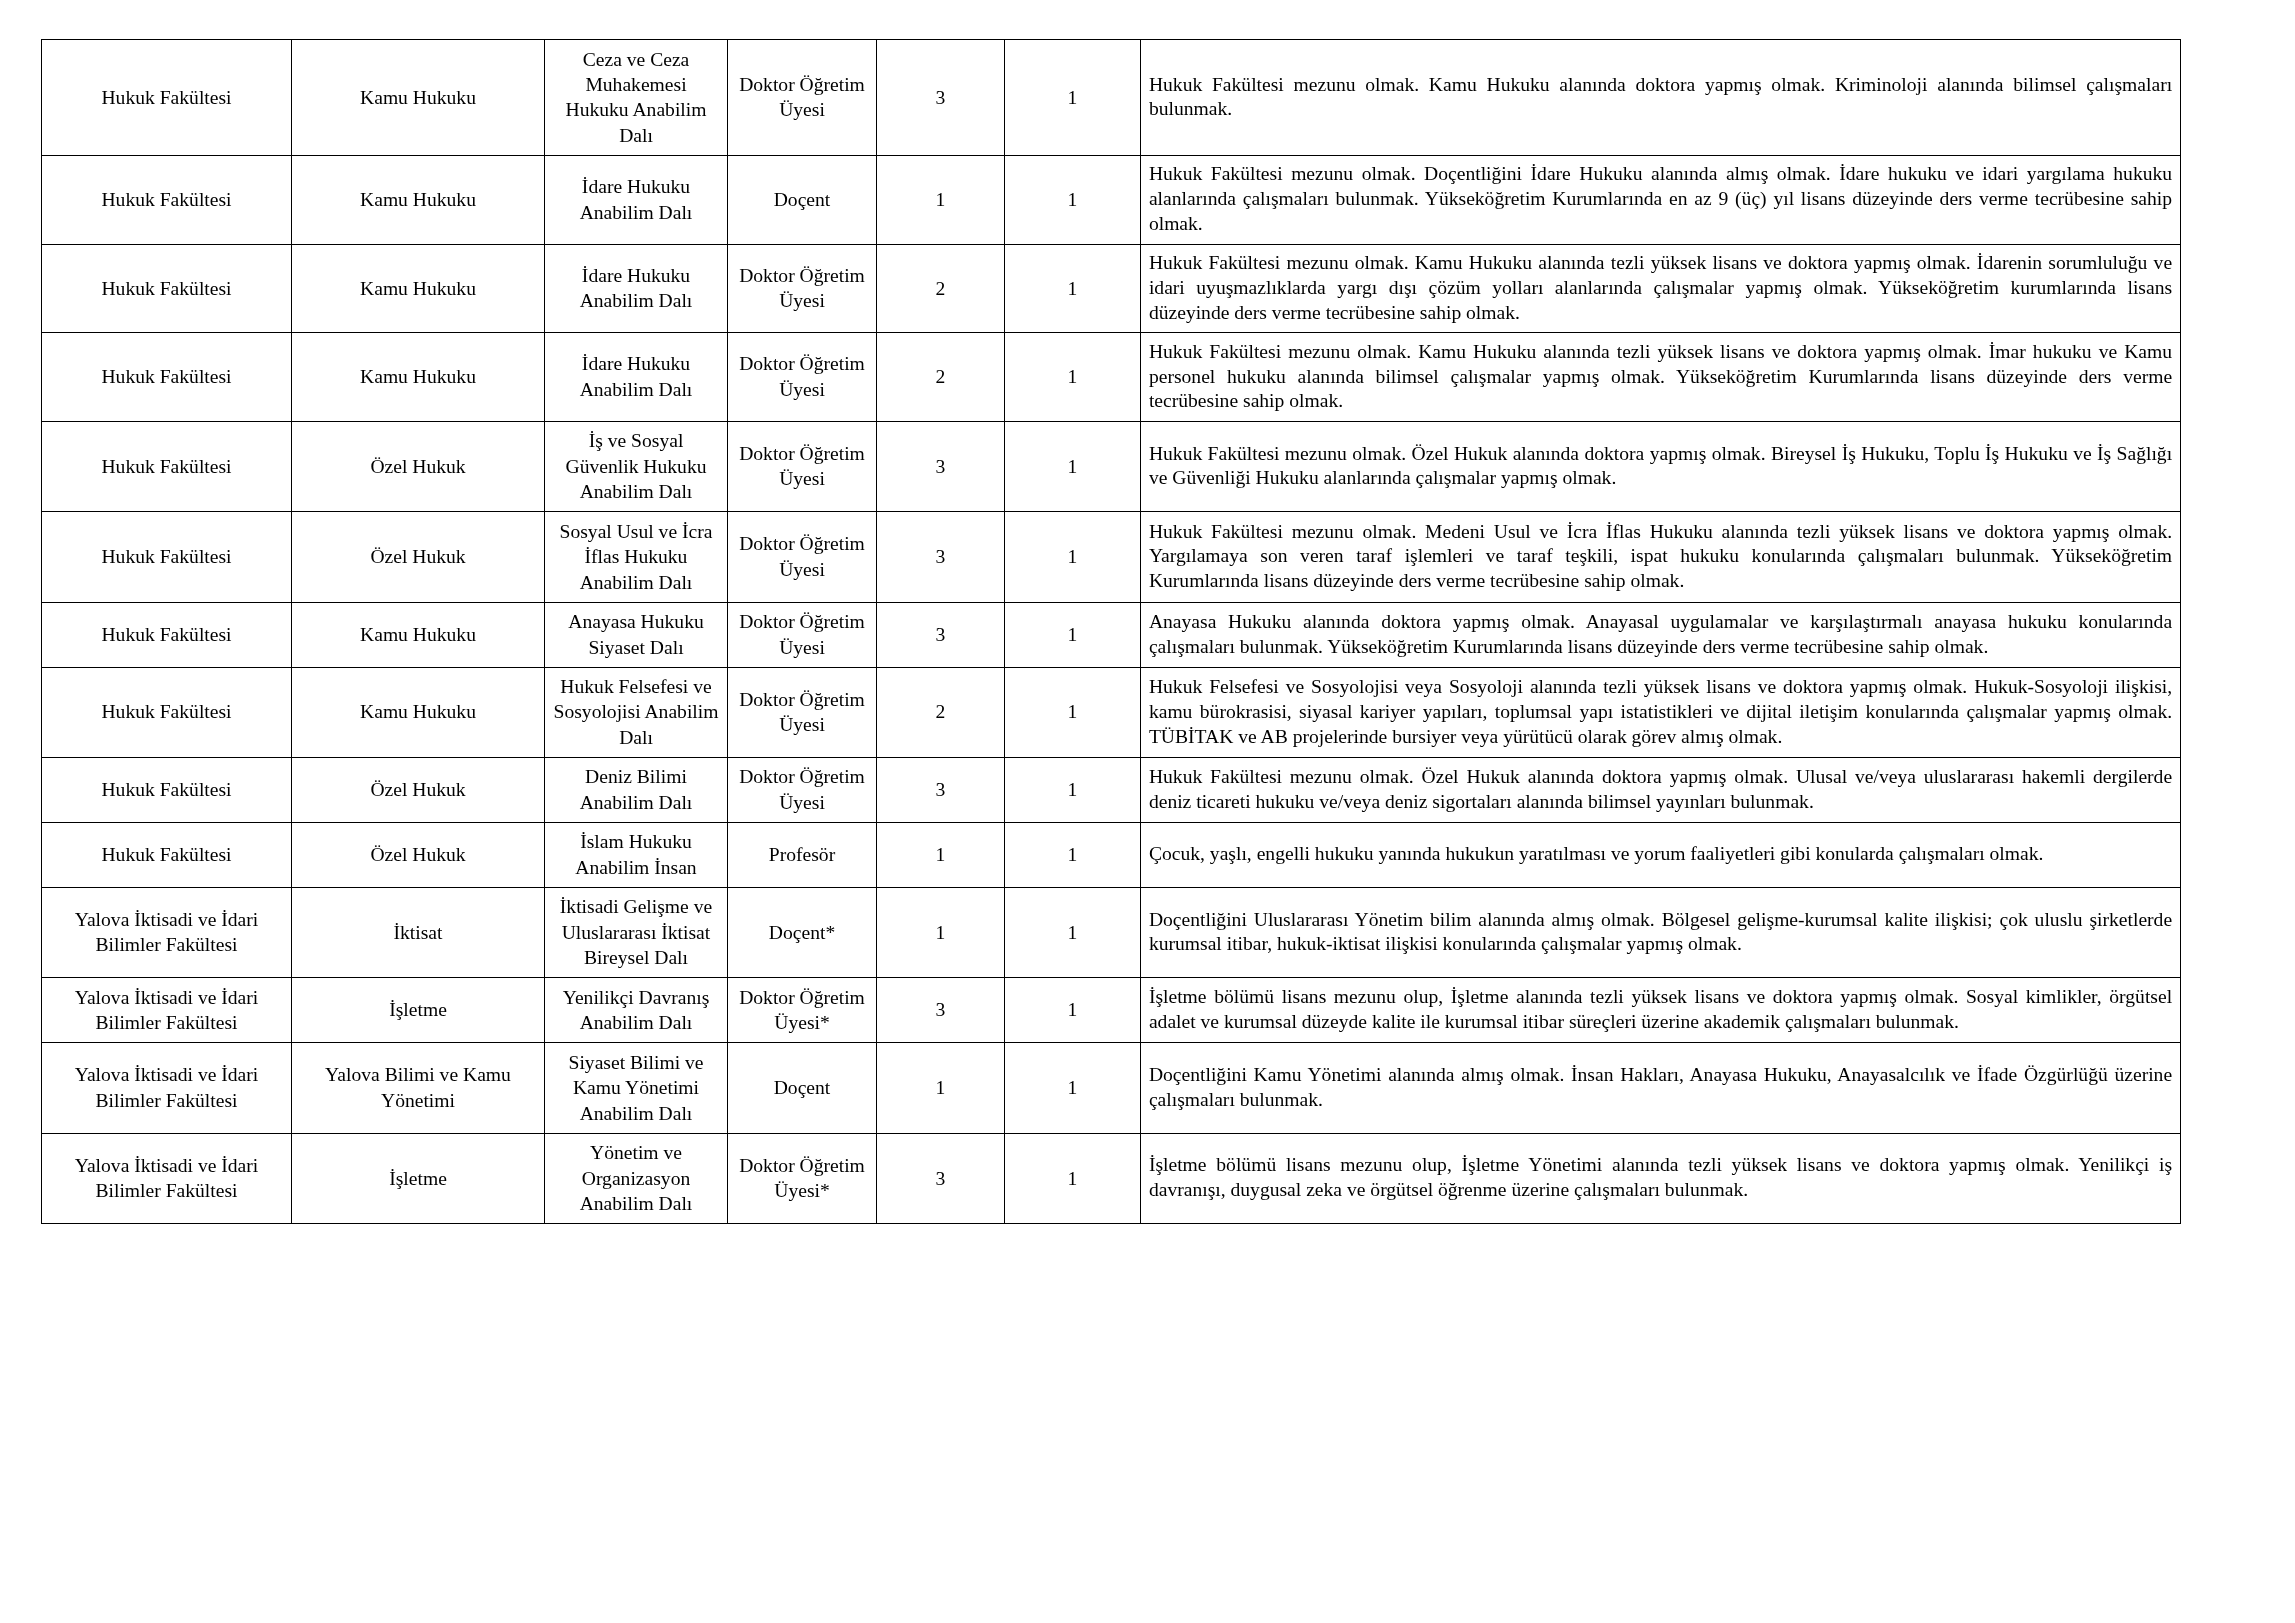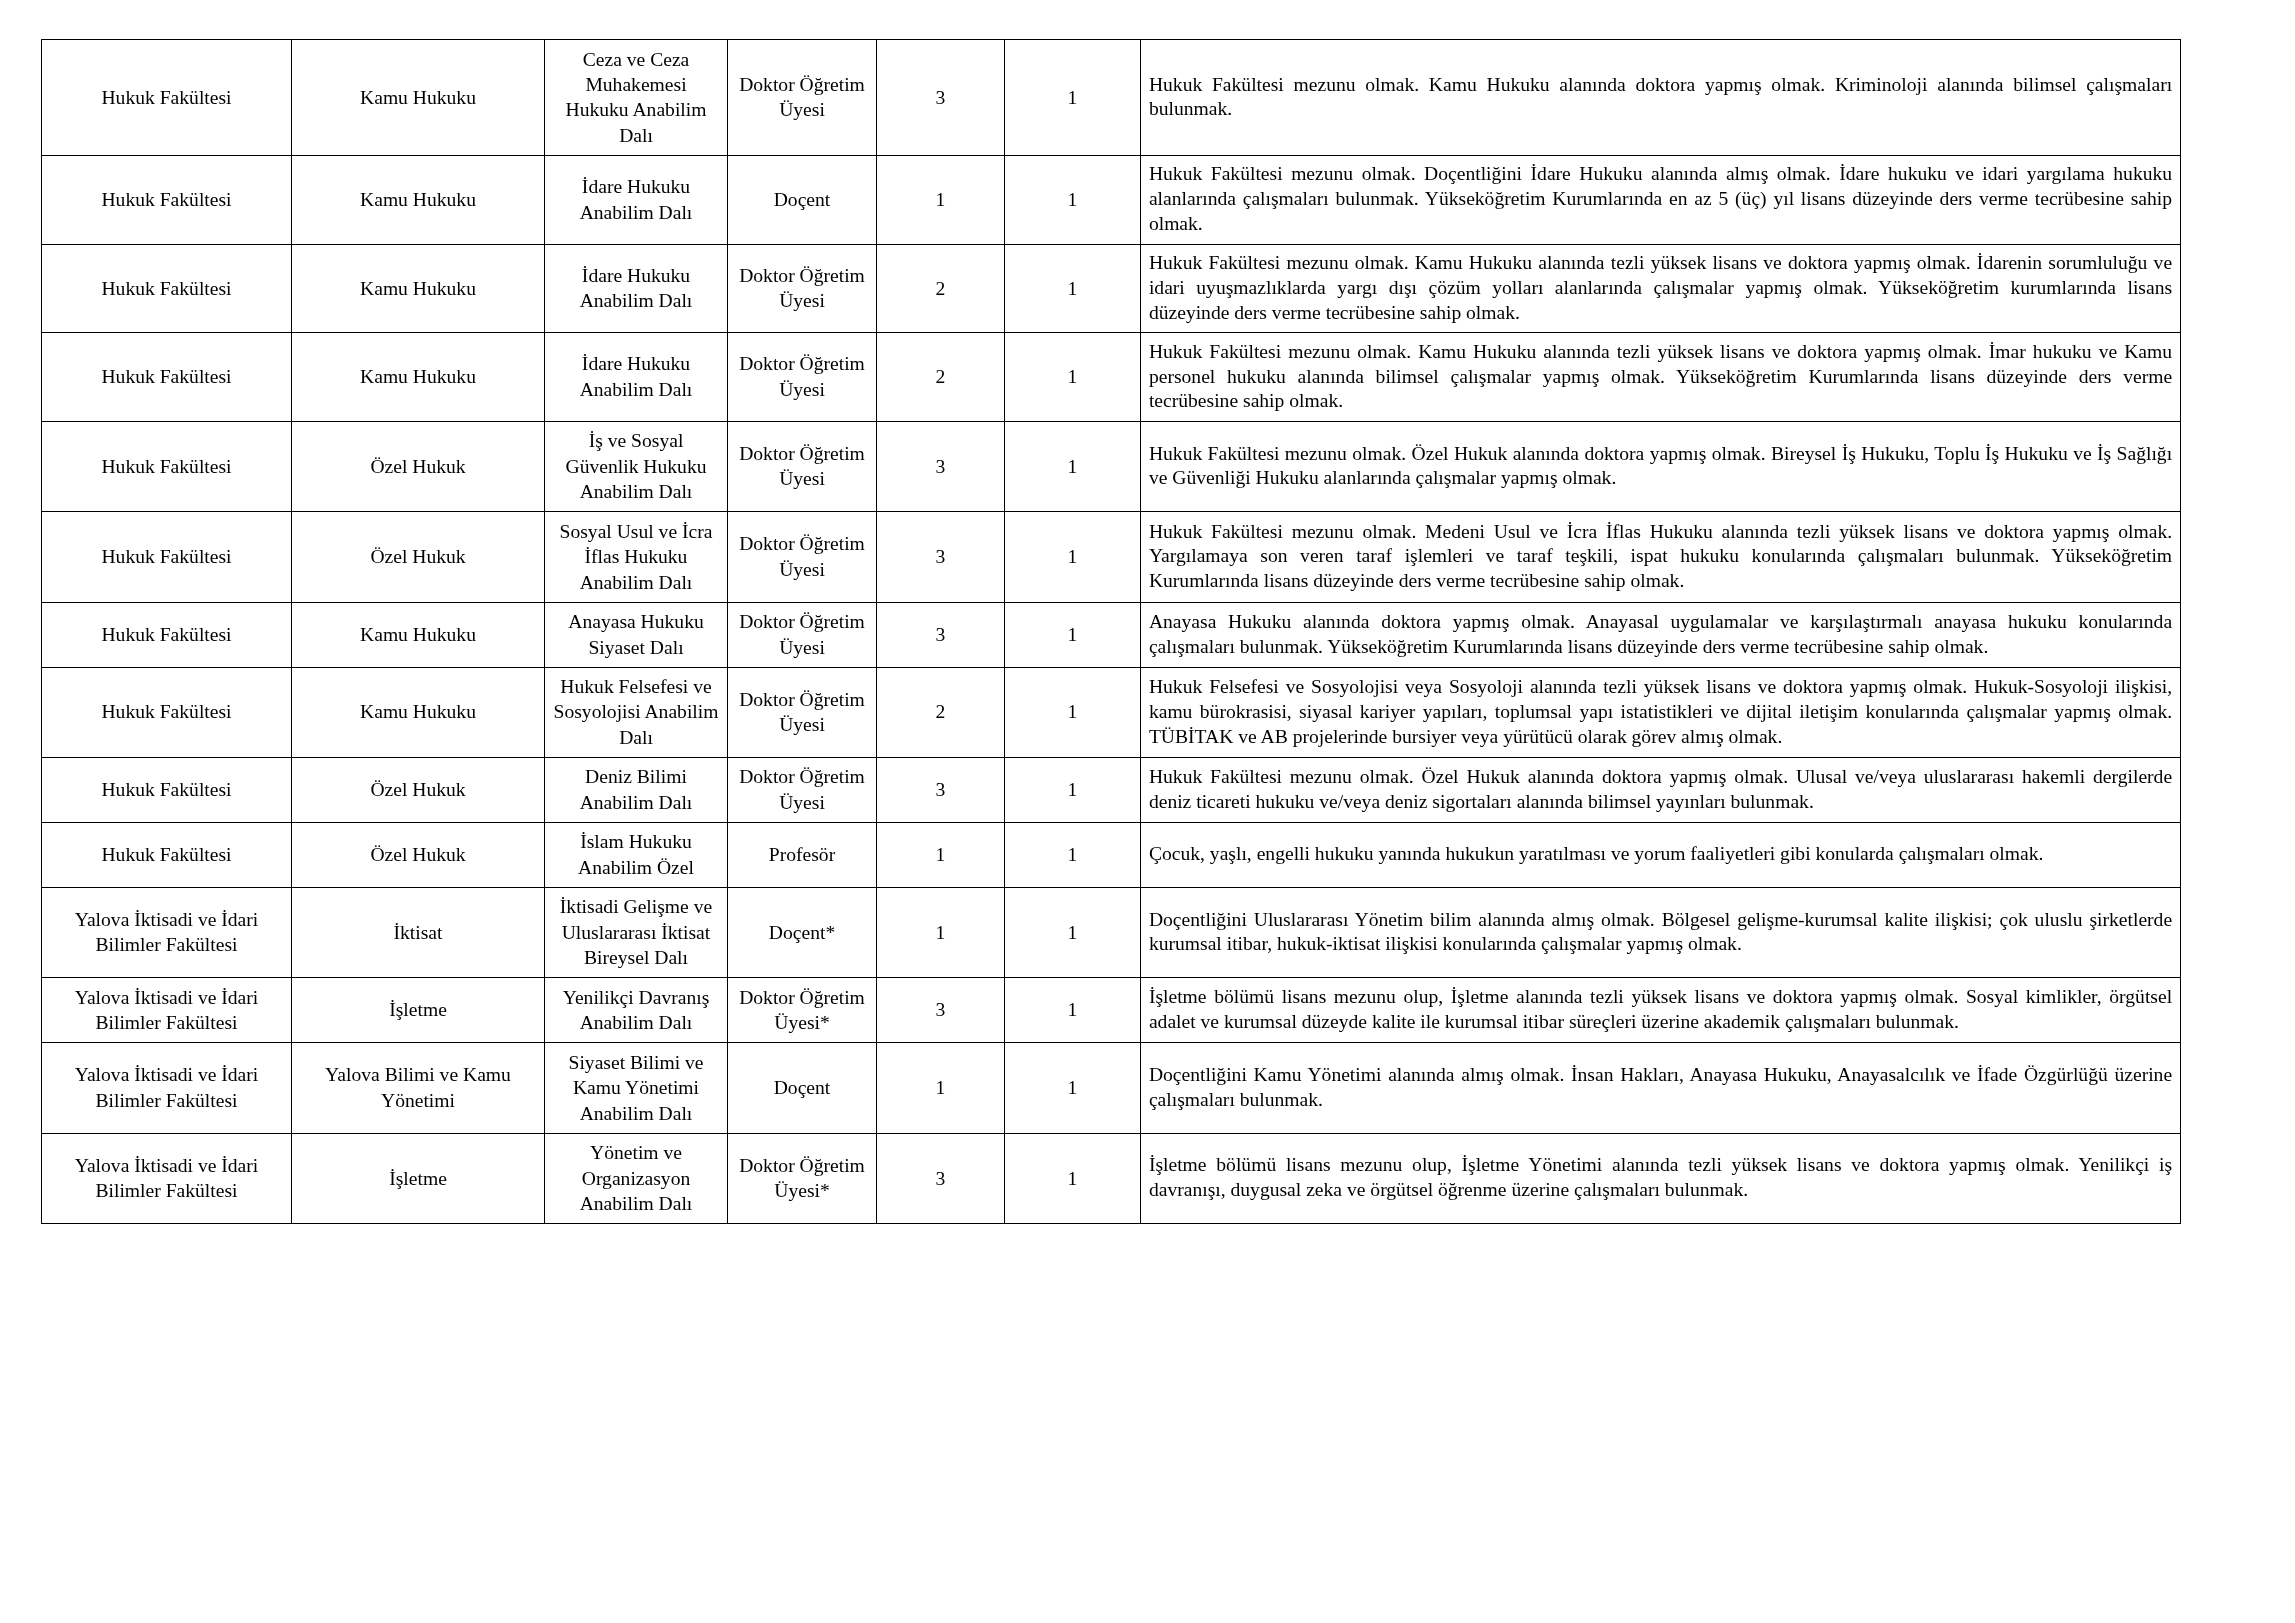--- a/index.html
+++ b/index.html
@@ -92,21 +92,21 @@
             <td class="cell-count">1</td>
             <td class="cell-desc">Hukuk Fakültesi mezunu olmak. Kamu Hukuku alanında doktora yapmış olmak. Kriminoloji alanında bilimsel çalışmaları bulunmak.</td>
           </tr>
           <tr>
             <td class="cell-faculty">Hukuk Fakültesi</td>
             <td class="cell-department">Kamu Hukuku</td>
             <td class="cell-field">İdare Hukuku Anabilim Dalı</td>
             <td class="cell-title">Doçent</td>
             <td class="cell-degree">1</td>
             <td class="cell-count">1</td>
-            <td class="cell-desc">Hukuk Fakültesi mezunu olmak. Doçentliğini İdare Hukuku alanında almış olmak. İdare hukuku ve idari yargılama hukuku alanlarında çalışmaları bulunmak. Yükseköğretim Kurumlarında en az 5 (üç) yıl lisans düzeyinde ders verme tecrübesine sahip olmak.</td>
+            <td class="cell-desc">Hukuk Fakültesi mezunu olmak. Doçentliğini İdare Hukuku alanında almış olmak. İdare hukuku ve idari yargılama hukuku alanlarında çalışmaları bulunmak. Yükseköğretim Kurumlarında en az 9 (üç) yıl lisans düzeyinde ders verme tecrübesine sahip olmak.</td>
           </tr>
           <tr>
             <td class="cell-faculty">Hukuk Fakültesi</td>
             <td class="cell-department">Kamu Hukuku</td>
             <td class="cell-field">İdare Hukuku Anabilim Dalı</td>
             <td class="cell-title">Doktor Öğretim Üyesi</td>
             <td class="cell-degree">2</td>
             <td class="cell-count">1</td>
             <td class="cell-desc">Hukuk Fakültesi mezunu olmak. Kamu Hukuku alanında tezli yüksek lisans ve doktora yapmış olmak. İdarenin sorumluluğu ve idari uyuşmazlıklarda yargı dışı çözüm yolları alanlarında çalışmalar yapmış olmak. Yükseköğretim kurumlarında lisans düzeyinde ders verme tecrübesine sahip olmak.</td>
           </tr>
@@ -160,21 +160,21 @@
             <td class="cell-department">Özel Hukuk</td>
             <td class="cell-field">Deniz Bilimi Anabilim Dalı</td>
             <td class="cell-title">Doktor Öğretim Üyesi</td>
             <td class="cell-degree">3</td>
             <td class="cell-count">1</td>
             <td class="cell-desc">Hukuk Fakültesi mezunu olmak. Özel Hukuk alanında doktora yapmış olmak. Ulusal ve/veya uluslararası hakemli dergilerde deniz ticareti hukuku ve/veya deniz sigortaları alanında bilimsel yayınları bulunmak.</td>
           </tr>
           <tr>
             <td class="cell-faculty">Hukuk Fakültesi</td>
             <td class="cell-department">Özel Hukuk</td>
-            <td class="cell-field">İslam Hukuku Anabilim Özel</td>
+            <td class="cell-field">İslam Hukuku Anabilim İnsan</td>
             <td class="cell-title">Profesör</td>
             <td class="cell-degree">1</td>
             <td class="cell-count">1</td>
             <td class="cell-desc">Çocuk, yaşlı, engelli hukuku yanında hukukun yaratılması ve yorum faaliyetleri gibi konularda çalışmaları olmak.</td>
           </tr>
           <tr>
             <td class="cell-faculty">Yalova İktisadi ve İdari Bilimler Fakültesi</td>
             <td class="cell-department">İktisat</td>
             <td class="cell-field">İktisadi Gelişme ve Uluslararası İktisat Bireysel Dalı</td>
             <td class="cell-title">Doçent*</td>

